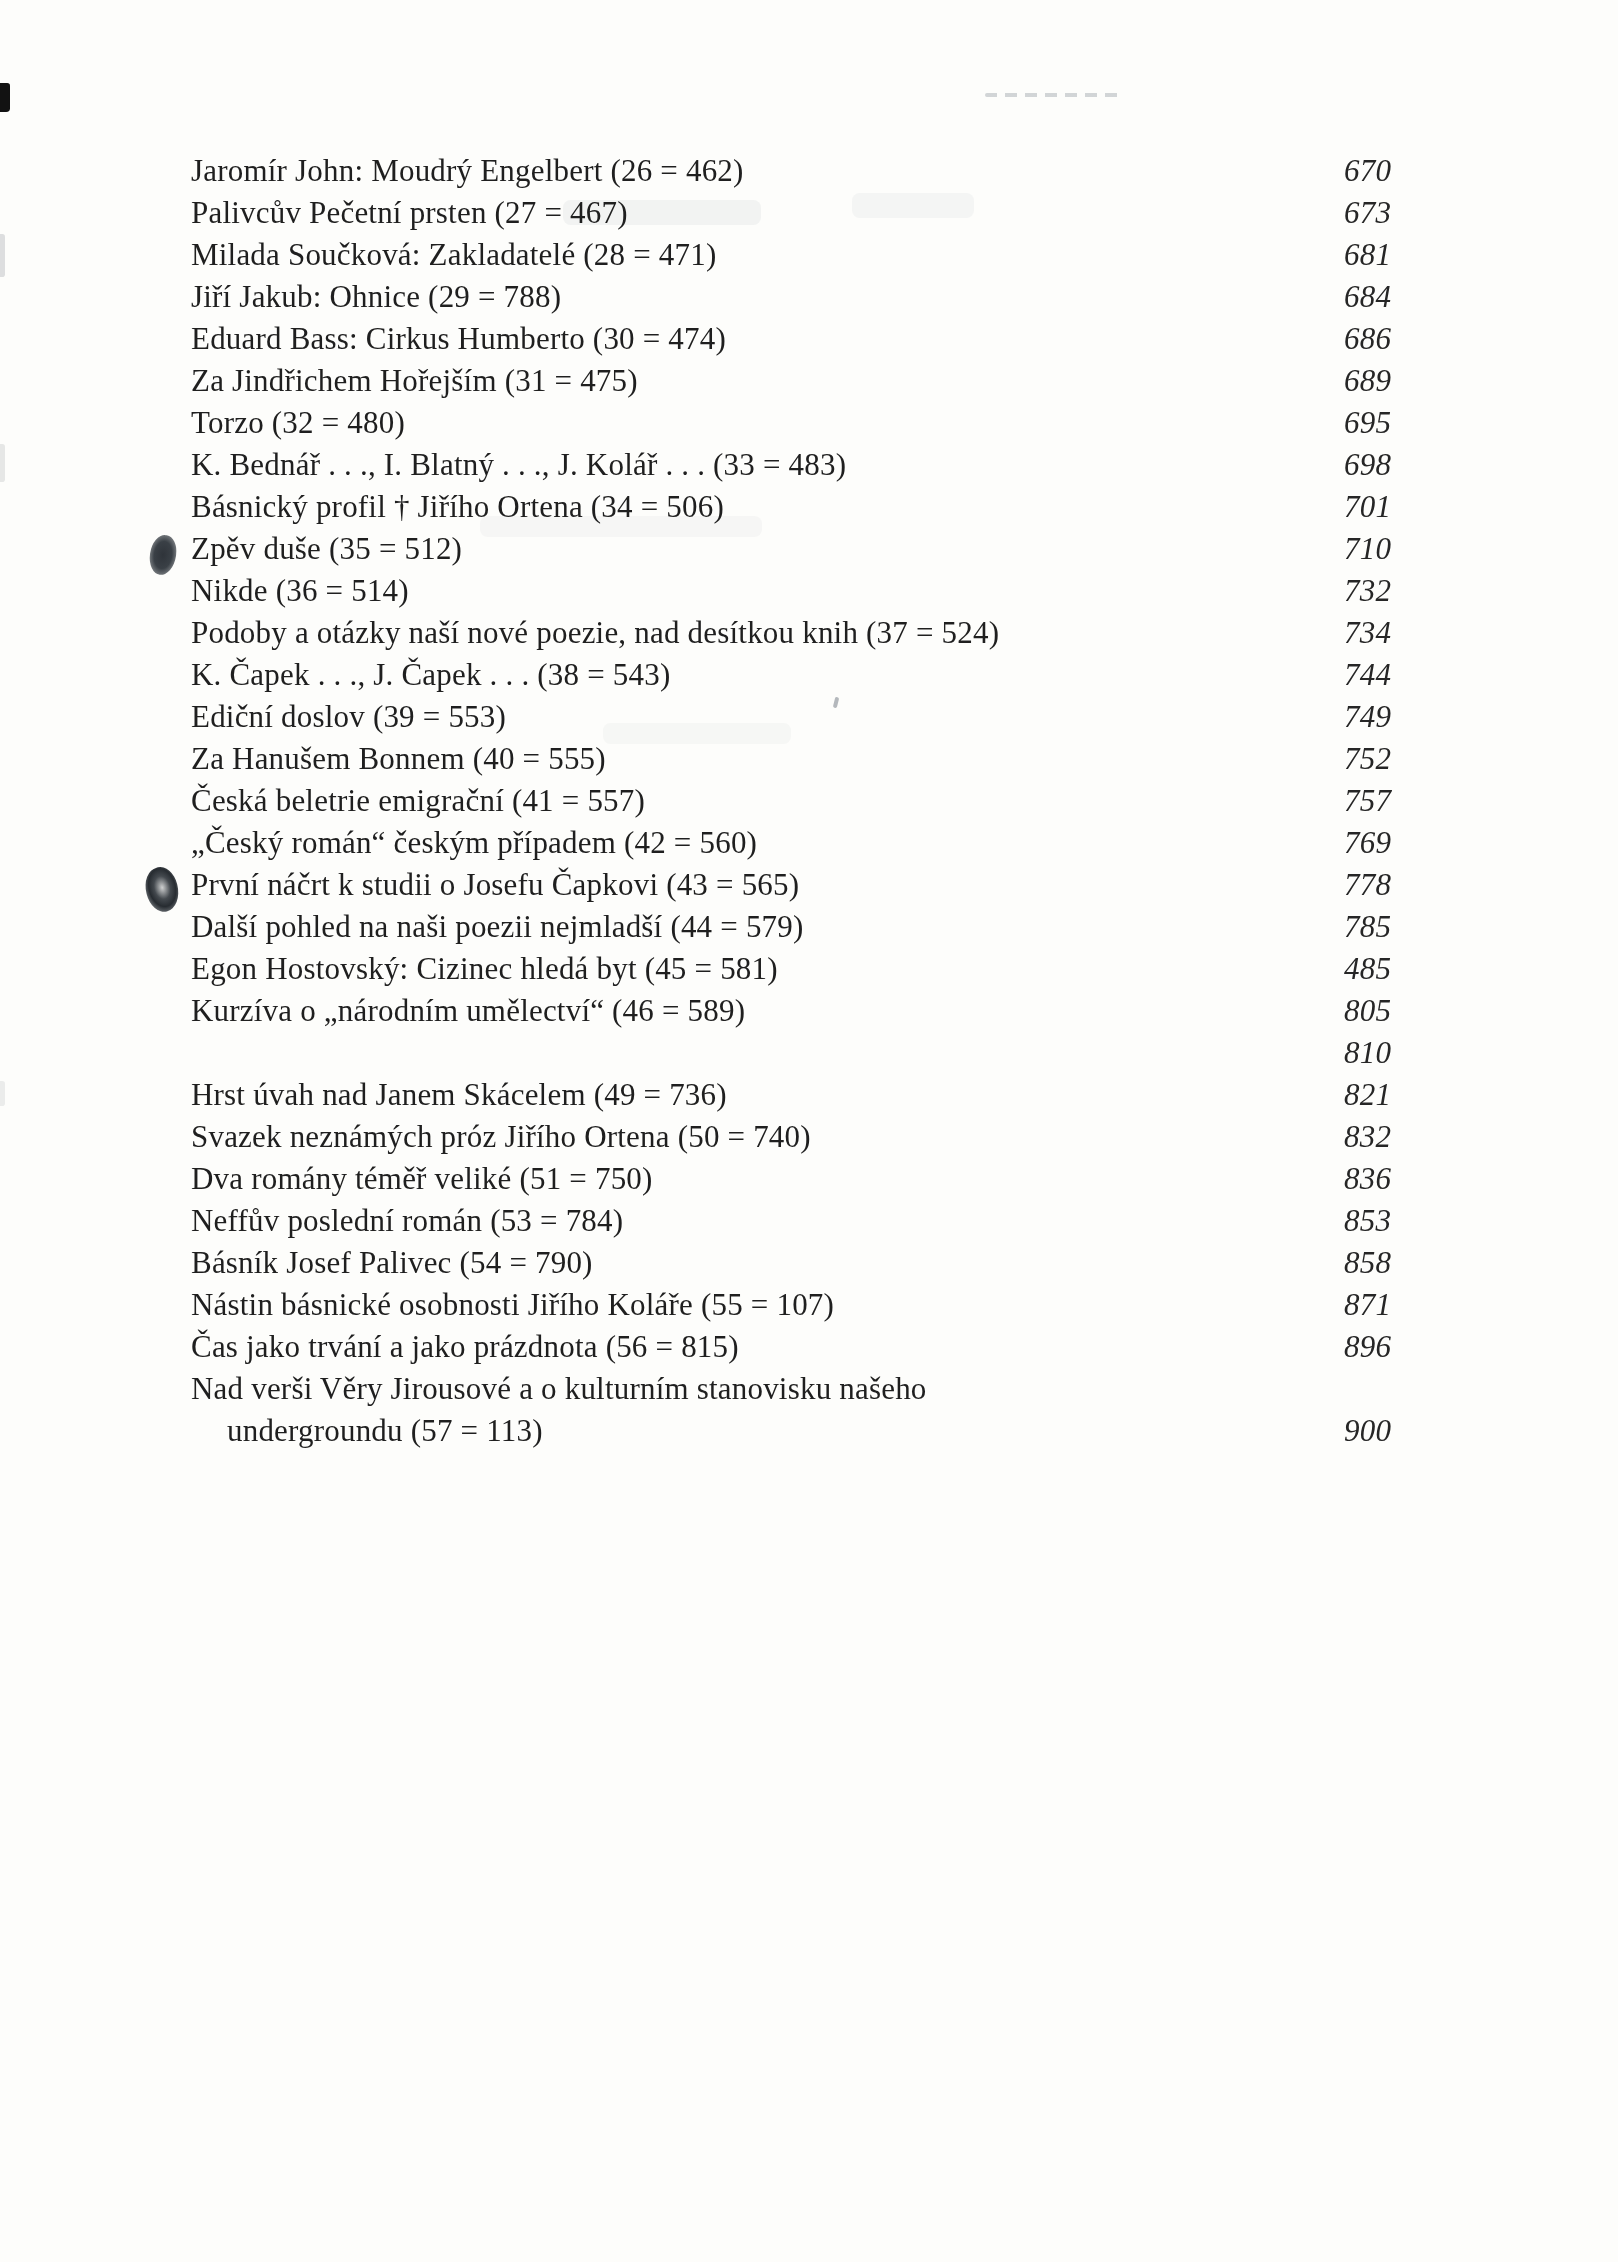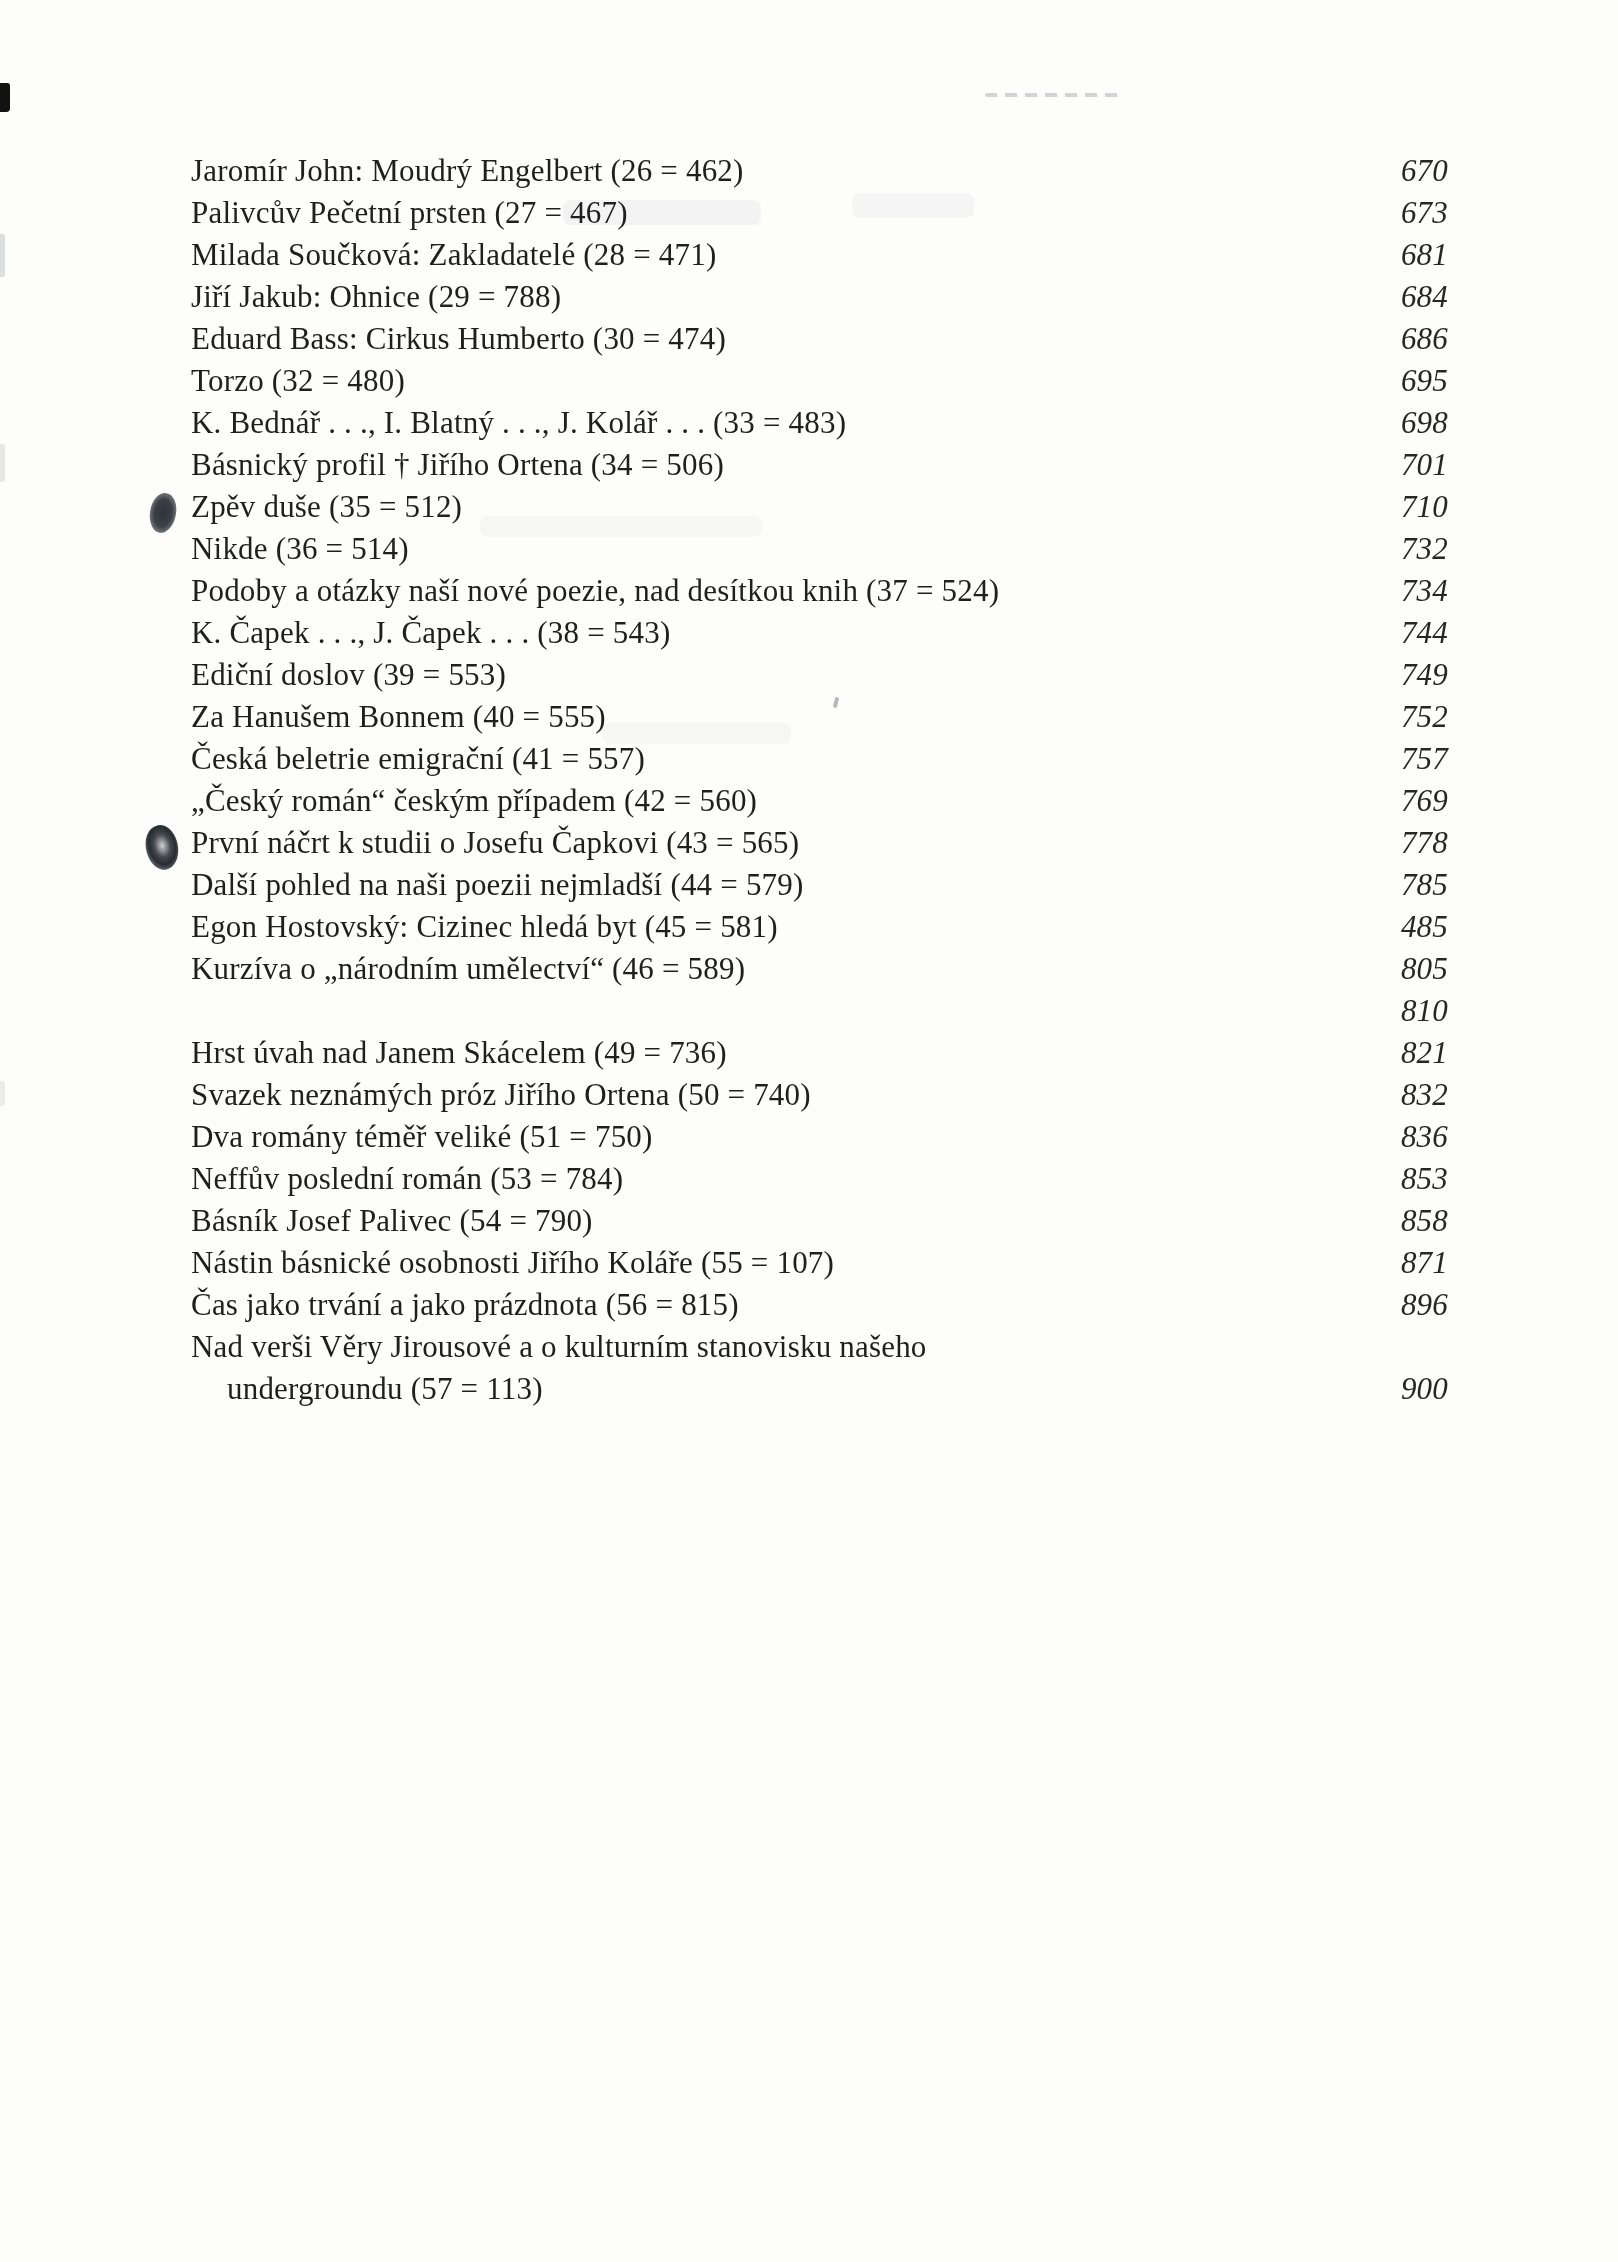--- a/index.html
+++ b/index.html
@@ -45,21 +45,20 @@
   .row-title {
     flex: 0 1 auto;
   }
   .row-title .it {
   }
   .row-page {
     margin-left: auto;
     font-style: italic;
     font-size: 31px;
     min-width: 104px;
-    text-align: right;
     color: var(--num-ink, #262626);
   }
 
   
   .blot {
     position: absolute;
     top: 3.8px;
     left: -41px;
     width: 26px;
     height: 40px;
@@ -166,20 +165,24 @@
       </div>
       <div class="toc-row">
         <span class="row-title"><span>Jiří Jakub: Ohnice (29 = 788)</span></span>
         <span class="row-page">684</span>
       </div>
       <div class="toc-row">
         <span class="row-title"><span>Eduard Bass: Cirkus Humberto (30 = 474)</span></span>
         <span class="row-page">686</span>
       </div>
       <div class="toc-row">
+        <span class="row-title"><span>Za Jindřichem Hořejším (31 = 475)</span></span>
+        <span class="row-page">689</span>
+      </div>
+      <div class="toc-row">
         <span class="row-title"><span>Torzo (32 = 480)</span></span>
         <span class="row-page">695</span>
       </div>
       <div class="toc-row">
         <span class="row-title"><span>K. Bednář . . ., I. Blatný . . ., J. Kolář . . . (33 = 483)</span></span>
         <span class="row-page">698</span>
       </div>
       <div class="toc-row">
         <span class="row-title"><span>Básnický profil † Jiřího Ortena (34 = 506)</span></span>
         <span class="row-page">701</span>

